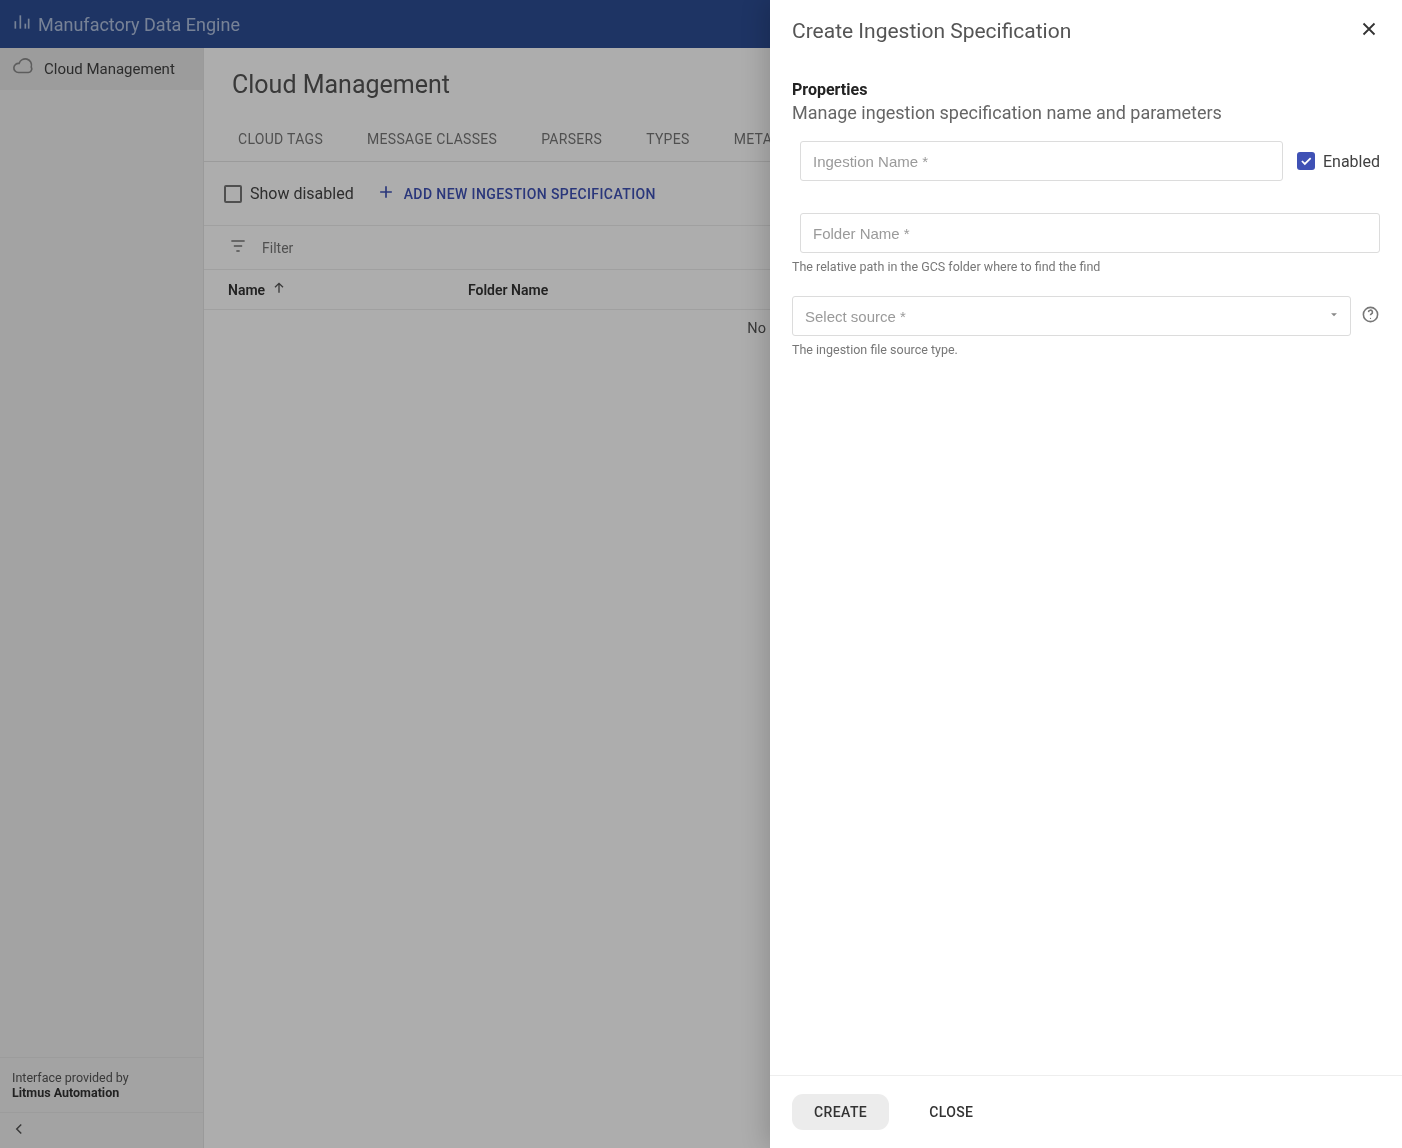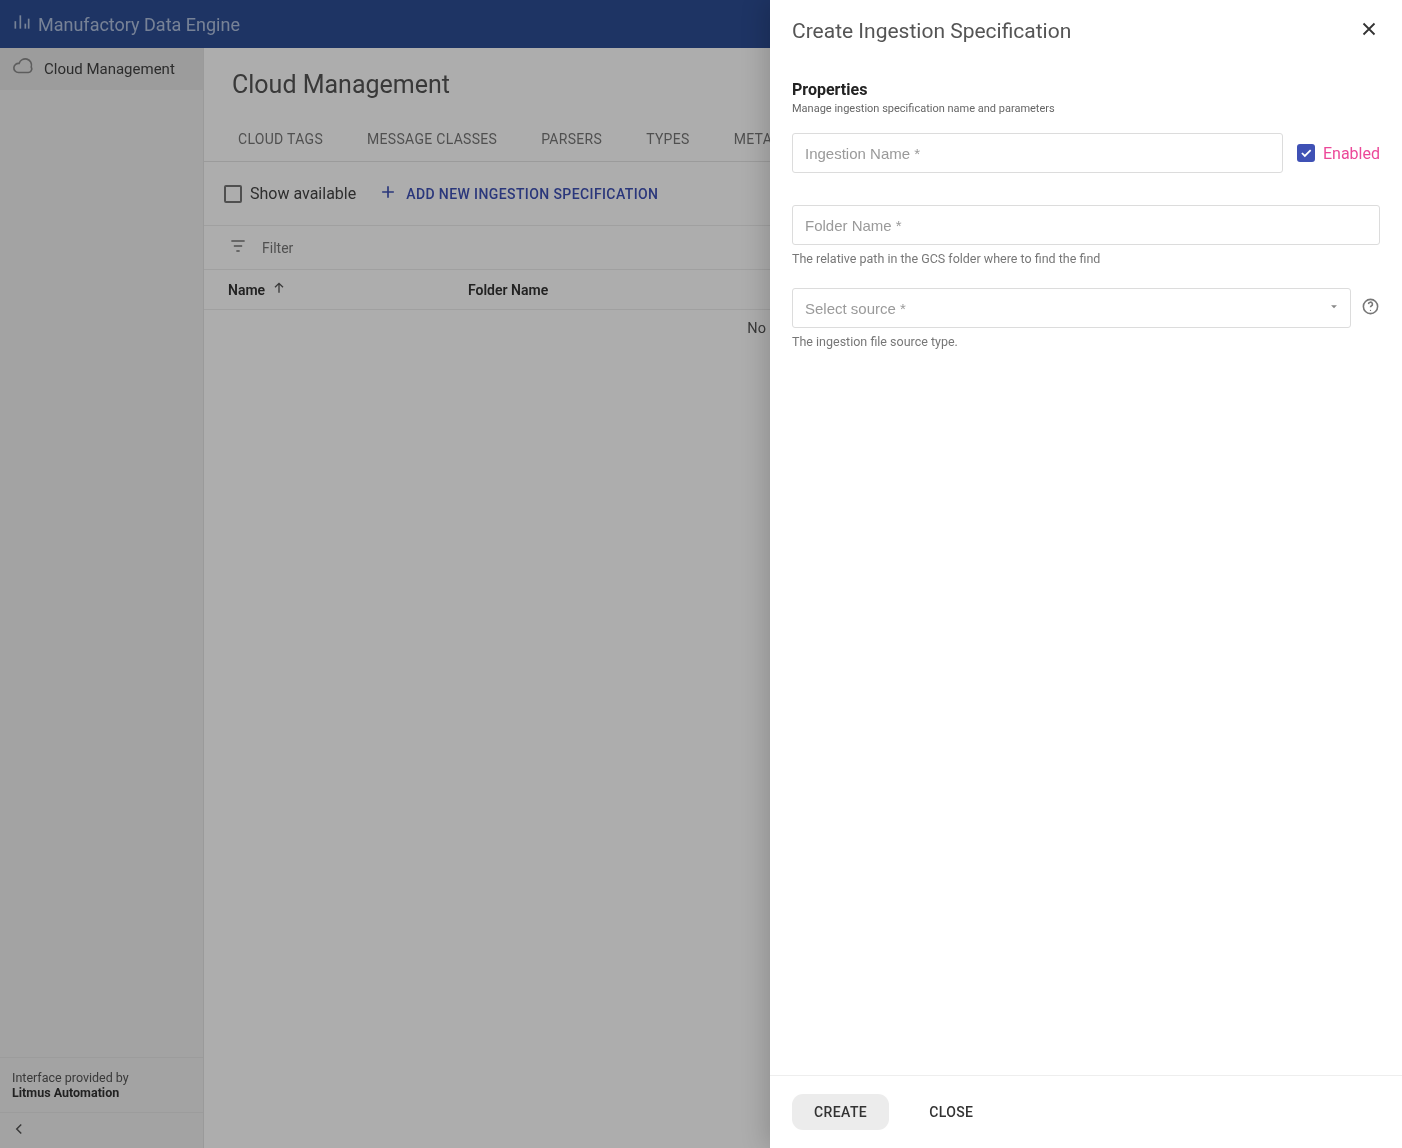--- a/index.html
+++ b/index.html
@@ -41,29 +41,29 @@
   .scrim { position:absolute; left:0; top:0; width:770px; height:100%; background:rgba(0,0,0,.32); }
 
   
   .drawer { position:absolute; top:0; right:0; bottom:0; width:632px; background:#fff; display:flex; flex-direction:column; box-shadow:-4px 0 24px rgba(0,0,0,.18); }
   .drawer-head { display:flex; align-items:center; justify-content:space-between; padding:18px 22px 6px; }
   .drawer-title { font-size:21px; color:#555; }
   .close-btn { cursor:pointer; }
   .close-btn svg { width:22px; height:22px; stroke:#333; }
   .drawer-body { padding:18px 22px; flex:1; overflow:auto; }
   .section-title { font-size:16px; font-weight:700; color:#222; margin: 12px 0 3px; }
-  .section-desc { font-size:11px; color:#666; margin-bottom:18px; }
+  .section-desc { font-size:18px; color:#666; margin-bottom:18px; }
 
   .form-row { display:flex; align-items:center; gap:14px; margin-bottom:6px; }
-  .field { flex:1; }
+  .field { flex:1;margin-left:8px; }
   .input { width:100%; height:40px; border:1px solid #dcdcdc; border-radius:3px; padding:0 12px; font-size:15px; color:#333; }
   .input::placeholder { color:#9a9a9a; }
   .helper { font-size:12.5px; color:#777; margin:6px 0 22px; }
 
-  .chk-enabled { display:flex; align-items:center; gap:8px; font-size:16px; color:#ec4899; }
+  .chk-enabled { display:flex; align-items:center; gap:8px; font-size:16px; color:#404040; }
   .chk-enabled .box { width:18px; height:18px; background:#3f51b5; border-radius:3px; display:flex; align-items:center; justify-content:center; }
   .chk-enabled .box svg { width:14px; height:14px; stroke:#fff; }
 
   .select-wrap { display:flex; align-items:center; gap:10px; }
   .select { flex:1; position:relative; }
   .select .input { color:#9a9a9a; padding-right:30px; }
   .caret { position:absolute; right:10px; top:50%; transform:translateY(-50%); }
   .caret svg { width:14px; height:14px; fill:#888; }
   .help-ic svg { width:19px; height:19px; stroke:#777; }
 
@@ -118,21 +118,21 @@
     <div class="tab">CLOUD TAGS</div>
     <div class="tab">MESSAGE CLASSES</div>
     <div class="tab">PARSERS</div>
     <div class="tab">TYPES</div>
     <div class="tab">METADATA</div>
   </div>
 
   <div class="toolbar">
     <label class="chk">
       <span class="chk-box"></span>
-      <span>Show available</span>
+      <span>Show disabled</span>
     </label>
     <div class="add-btn">
       <span>
         <svg viewBox="0 0 24 24" fill="none" stroke-width="2">
             <path d="M12 5v14M5 12h14"></path>
           </svg>
       </span>
       <span>ADD NEW INGESTION SPECIFICATION</span>
     </div>
   </div>

